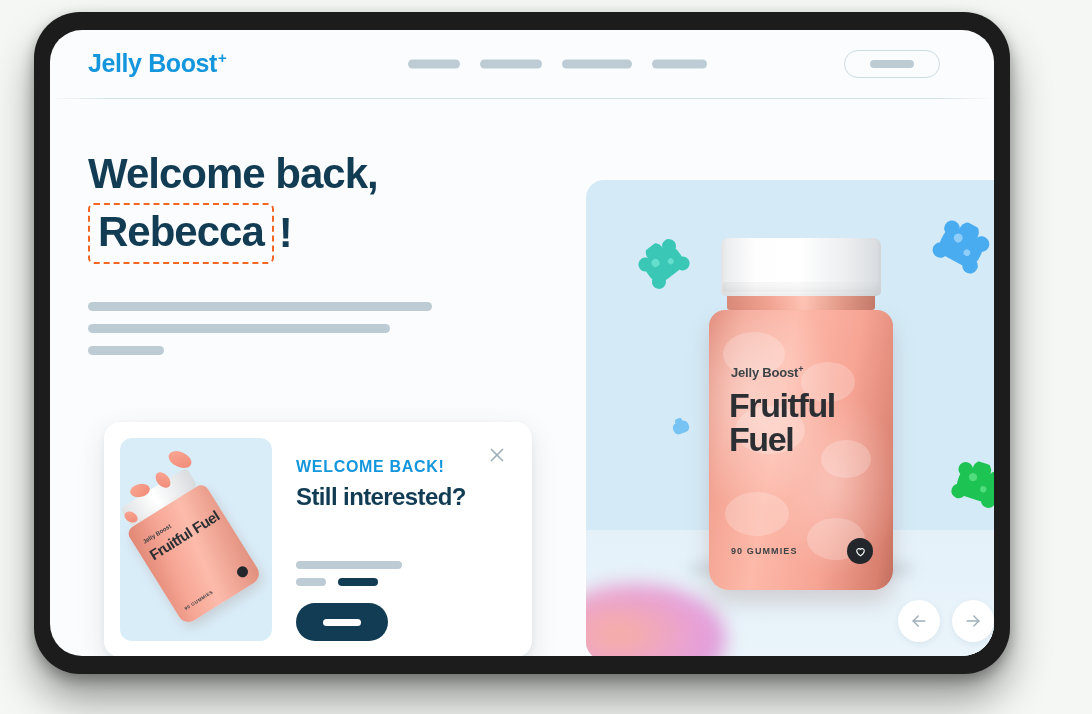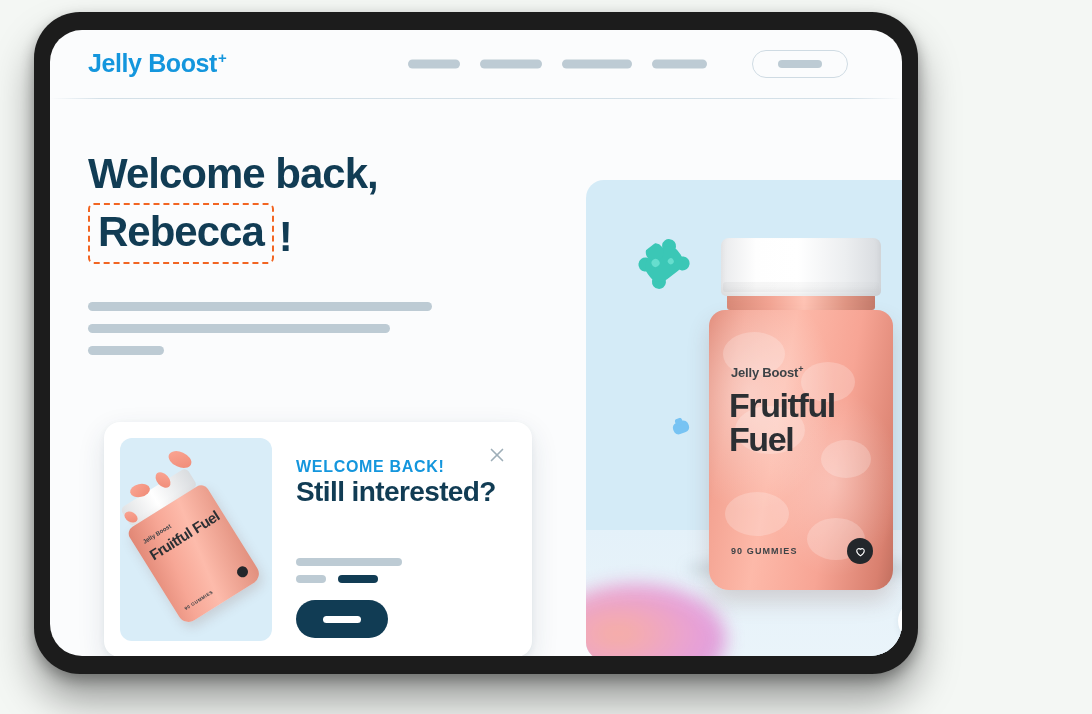--- a/index.html
+++ b/index.html
@@ -11,21 +11,21 @@
     font-family: "Liberation Sans", sans-serif;
     overflow: hidden;
     position: relative;
   }
 
   
   .device {
     position: absolute;
     left: 34px;
     top: 12px;
-    width: 884px;
+    width: 976px;
     height: 662px;
     background: #1c1c1c;
     border-radius: 46px;
     padding: 18px 16px;
     box-shadow: 0 26px 40px rgba(0,0,0,0.38), 0 6px 14px rgba(0,0,0,0.30);
   }
 
   .screen {
     width: 100%;
     height: 100%;
@@ -124,21 +124,21 @@
   
   .headline {
     font-size: 42px;
     font-weight: bold;
     color: #113c54;
     line-height: 1.26;
     letter-spacing: -1px;
   }
   .headline-line2 {
     display: flex;
-    align-items: flex-end;
+    align-items: center;
     margin-top: 2px;
   }
   .name-box {
     border: 2.5px dashed #f26522;
     border-radius: 6px;
     padding: 1px 8px 3px 8px;
     display: inline-block;
   }
   .bang { margin-left: 5px; }
 
@@ -188,25 +188,25 @@
     position: relative;
   }
 
   .promo-eyebrow {
     font-size: 16px;
     font-weight: bold;
     color: #1496dd;
     letter-spacing: 0.7px;
   }
   .promo-title {
-    font-size: 28px;
+    font-size: 24px;
     font-weight: bold;
     color: #113c54;
     letter-spacing: -0.6px;
-    margin-top: 0;
+    margin-top: 7px;
   }
 
   .promo-skeleton {
     margin-top: 50px;
     display: flex;
     flex-direction: column;
     gap: 9px;
   }
   .p-row { display: flex; gap: 12px; align-items: center; }
   .p-bar { height: 8px; border-radius: 4px; background: #bdcbd4; }

